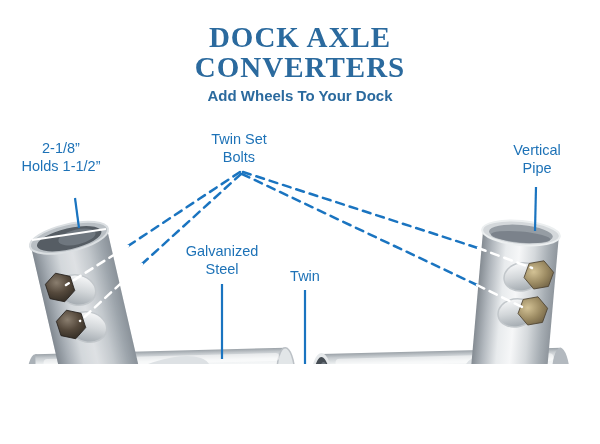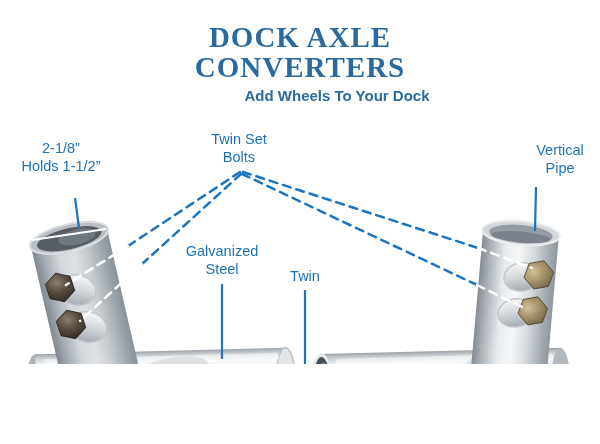--- a/index.html
+++ b/index.html
@@ -12,21 +12,20 @@
   .title {
     position:absolute; left:300px; top:22px; transform:translateX(-50%);
     text-align:center; color:var(--title-blue,#2b6a9e);
     font-family:"Liberation Serif", serif; font-weight:700;
     font-size:29px; line-height:30px; letter-spacing:1px; white-space:nowrap;
   }
   .subtitle {
     position:absolute; left:300px; top:87px; transform:translateX(-50%);
     color:var(--title-blue,#2b6a9e); font-size:15px; font-weight:700;
     white-space:nowrap;
-    margin-left:37px;
   }
   .callout {
     position:absolute; transform:translateX(-50%);
     text-align:center; color:var(--label-blue,#1d72b7);
     font-size:14.5px; line-height:17.5px; white-space:nowrap;
   }
   .ln-solid { stroke:var(--line-blue,#1a74c0); stroke-width:2.2; fill:none; }
   .ln-dash  { stroke:var(--line-blue,#1a74c0); stroke-width:2.5; fill:none;
               stroke-dasharray:8 6; stroke-linecap:round; }
   .ln-dashw { stroke:var(--photo-overlay-white,#ffffff); stroke-width:2.5; fill:none;
@@ -173,21 +172,21 @@
   <div class="callout" style="left:61px; top:140px;">
     <div>2-1/8”</div>
     <div>Holds 1-1/2”</div>
   </div>
 
   <div class="callout" style="left:239px; top:131px;">
     <div>Twin Set</div>
     <div>Bolts</div>
   </div>
 
-  <div class="callout" style="left:560px; top:142px;">
+  <div class="callout" style="left:537px; top:142px;">
     <div>Vertical</div>
     <div>Pipe</div>
   </div>
 
   <div class="callout" style="left:222px; top:243px;">
     <div>Galvanized</div>
     <div>Steel</div>
   </div>
 
   <div class="callout" style="left:305px; top:268px;">

